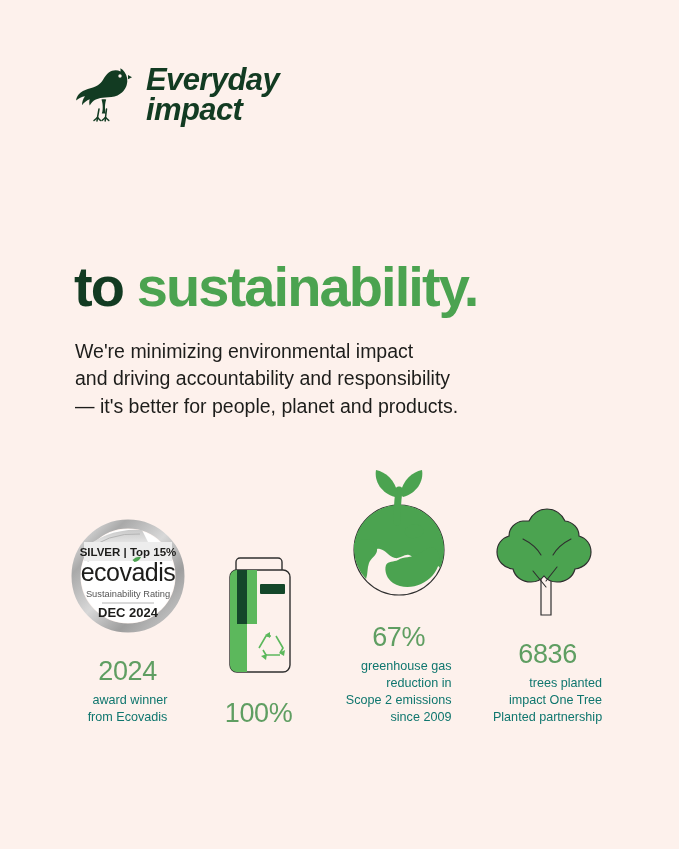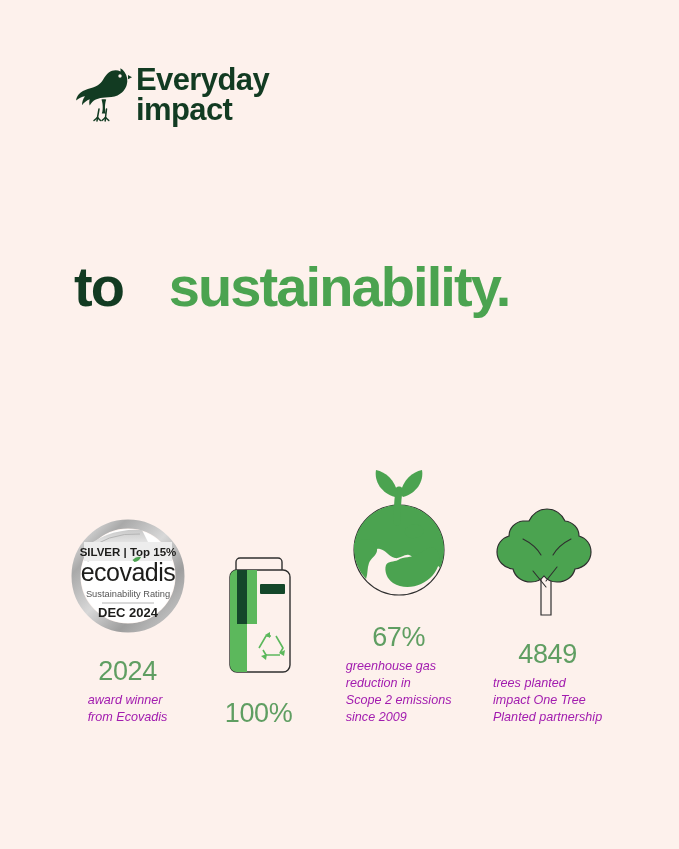--- a/index.html
+++ b/index.html
@@ -21,21 +21,22 @@
     box-sizing: border-box;
   }
 
   
   .logo {
     position: absolute;
     left: 76px;
     top: 62px;
     display: flex;
     align-items: center;
-    gap: 4px;
+    gap: 14px;
+    font-style: italic;
   }
   .logo-bird { display: block; }
   .logo-text {
     font-size: 31px;
     font-weight: 700;
     line-height: 0.97;
     letter-spacing: -0.6px;
     color: #123b22;
     white-space: pre-line;
   }
@@ -45,21 +46,21 @@
     position: absolute;
     left: 74px;
     top: 160px;
     font-size: 56px;
     font-weight: 700;
     line-height: 1.07;
     letter-spacing: -1.9px;
     color: #123b22;
     width: 560px;
   }
-  .headline .hl-accent { color: #4ba350; margin-left: 32px; }
+  .headline .hl-accent { color: #4ba350; }
 
   
   .body-copy {
     position: absolute;
     left: 75px;
     top: 318px;
     font-size: 19.5px;
     line-height: 1.42;
     color: #1d1d1b;
     width: 500px;
@@ -93,24 +94,23 @@
     font-size: 27px;
     font-weight: 400;
     color: #5f9e62;
     letter-spacing: -0.4px;
     line-height: 1;
   }
   .stat-caption {
     margin-top: 7px;
     font-size: 12.6px;
     line-height: 1.36;
-    color: #a21caf;
-    text-align: left;
+    color: #0f766e;
+    text-align: right;
     white-space: pre-line;
-    font-style: italic;
   }
   .stat-wide { width: 150px; }
 </style>
 </head>
 <body>
 
 <div class="page">
 
   <div class="logo">
     <span class="logo-bird">
@@ -140,20 +140,23 @@
     </span>
     <span class="logo-text">Everyday
 impact</span>
   </div>
 
   <h1 class="headline">
     <br>
     <span>to </span><span class="hl-accent">sustainability.</span>
   </h1>
 
+  <p class="body-copy">We're minimizing environmental impact
+and driving accountability and responsibility
+— it's better for people, planet and products.</p>
 
   <div class="stats">
 
     <div class="stat">
       <div class="stat-icon">
         <svg width="124" height="124" viewBox="0 0 124 124">
           <defs>
             <linearGradient id="ringGrad" x1="0" y1="0" x2="1" y2="1">
               <stop offset="0%" stop-color="#efefef"></stop>
               <stop offset="22%" stop-color="#a9a9a9"></stop>
@@ -245,20 +248,20 @@
                    c9 -1 16 -8 16 -17 c0 -8 -5 -14 -12 -16 c0 -8 -6 -14 -14 -15
                    c-3 -7 -10 -12 -18 -12 c-8 0 -15 5 -18 12 z" fill="#4ba350" stroke="#2f2f2f" stroke-width="1.2"></path>
           <g fill="none" stroke="#2f2f2f" stroke-width="1.1" stroke-linecap="round">
             <path d="M53 96 L40 80"></path>
             <path d="M53 90 L64 76"></path>
             <path d="M30 48 c8 4 14 9 18 16"></path>
             <path d="M78 48 c-8 4 -14 9 -18 16"></path>
           </g>
         </svg>
       </div>
-      <div class="stat-value">4849</div>
+      <div class="stat-value">6836</div>
       <div class="stat-caption">trees planted
 impact One Tree
 Planted partnership</div>
     </div>
 
   </div>
 </div>
 
 </body></html>

